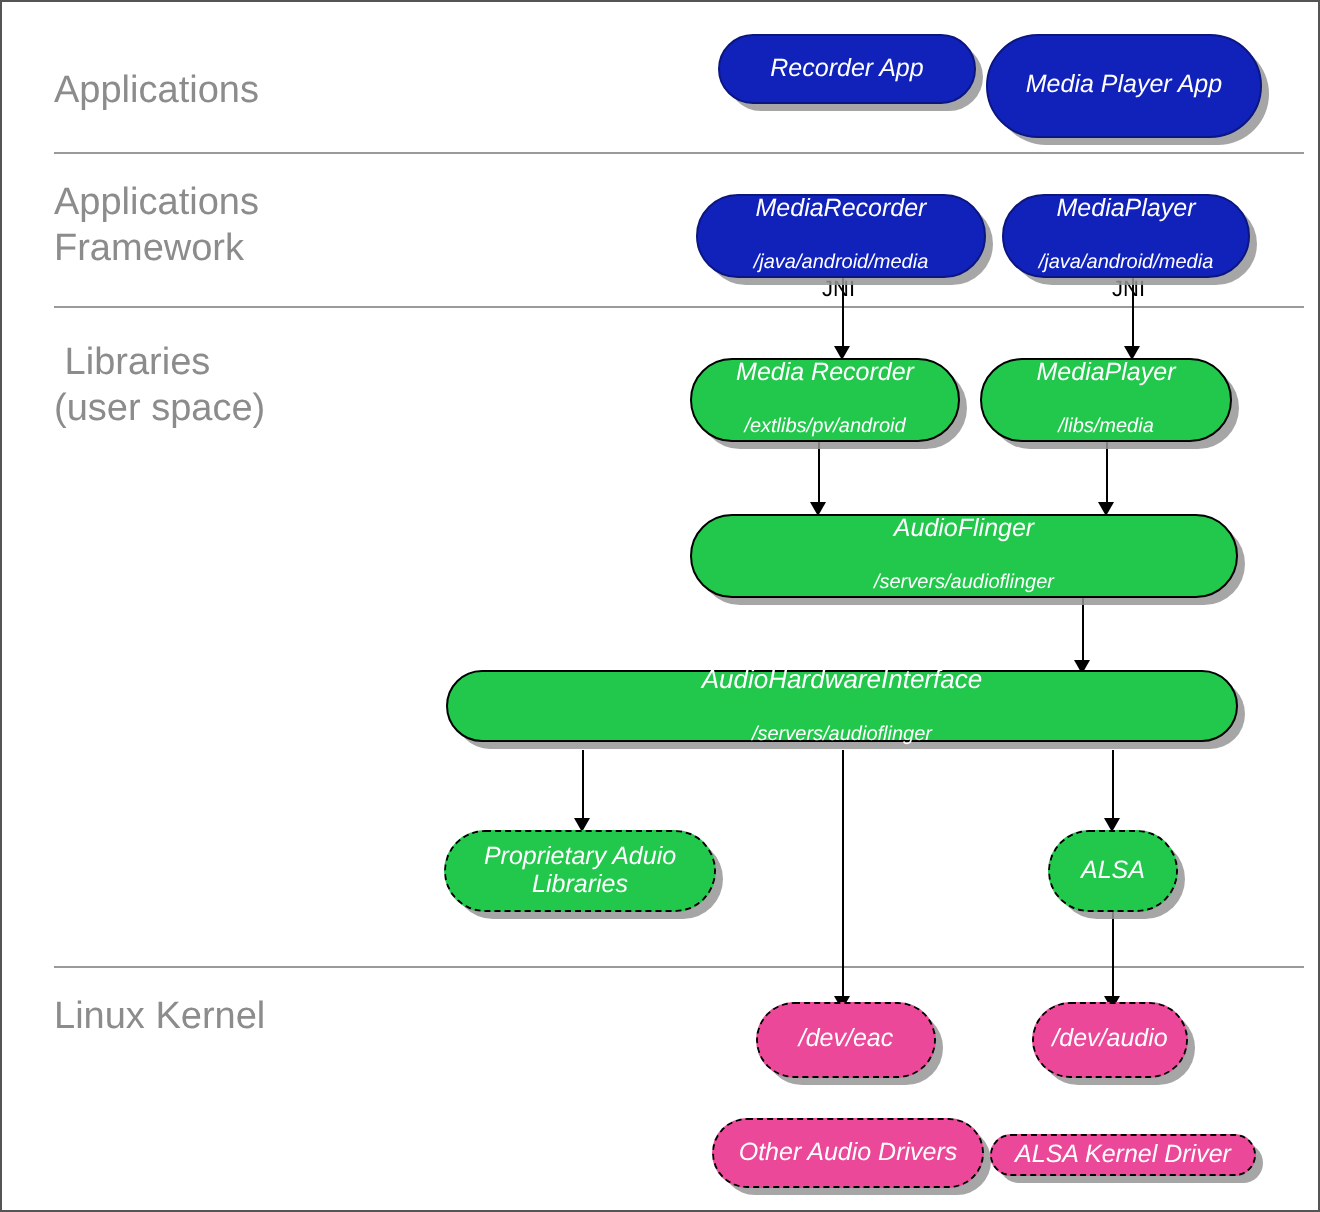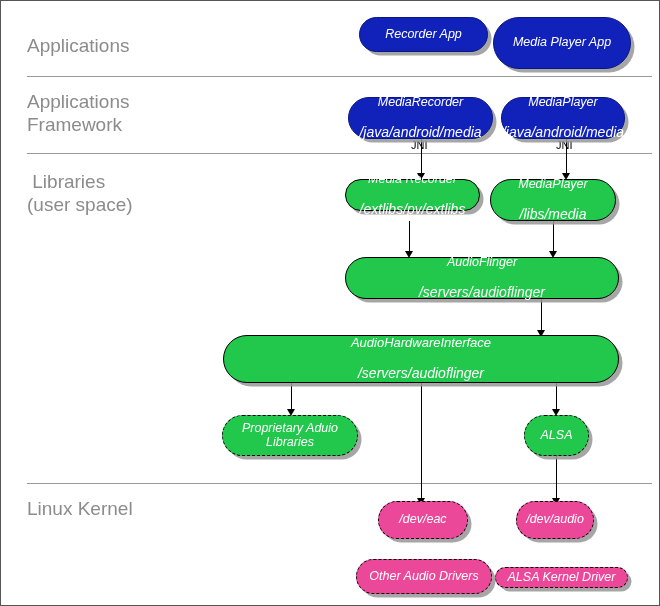--- a/index.html
+++ b/index.html
@@ -67,21 +67,21 @@
     display: flex;
     flex-direction: column;
     align-items: center;
     justify-content: center;
     text-align: center;
     line-height: 1.08;
     box-shadow: 4px 4px 0 -0.5px rgba(150,150,150,0.85);
     font-style: italic;
   }
   .node .t1 { font-size: 12.5px; white-space: nowrap; }
-  .node .t2 { font-size: 14px; white-space: nowrap; margin-top: 16px; }
+  .node .t2 { font-size: 10px; white-space: nowrap; margin-top: 16px; }
 
   .node.blue {
     background: #1122bb;
     border: 1px solid #0b1680;
   }
   .node.green {
     background: #22c84c;
     border: 1.5px solid #000000;
   }
   .node.green.dashed {
@@ -152,36 +152,36 @@
   <div class="node blue" style="left:347px; top:96px; width:145px; height:42px;">
     <span class="t1">MediaRecorder</span>
     <span class="t2">/java/android/media</span>
   </div>
 
   <div class="node blue" style="left:500px; top:96px; width:124px; height:42px;">
     <span class="t1">MediaPlayer</span>
     <span class="t2">/java/android/media</span>
   </div>
 
-  <div class="node green" style="left:344px; top:178px; width:135px; height:32px;">
+  <div class="node green" style="left:344px; top:178px; width:135px; height:42px;">
     <span class="t1">Media Recorder</span>
-    <span class="t2">/extlibs/pv/extlibs</span>
+    <span class="t2">/extlibs/pv/android</span>
   </div>
 
   <div class="node green" style="left:489px; top:178px; width:126px; height:42px;">
     <span class="t1">MediaPlayer</span>
     <span class="t2">/libs/media</span>
   </div>
 
   <div class="node green" style="left:344px; top:256px; width:274px; height:42px;">
     <span class="t1">AudioFlinger</span>
     <span class="t2">/servers/audioflinger</span>
   </div>
 
-  <div class="node green big" style="left:222px; top:334px; width:396px; height:48px;">
+  <div class="node green big" style="left:222px; top:334px; width:396px; height:36px;">
     <span class="t1">AudioHardwareInterface</span>
     <span class="t2">/servers/audioflinger</span>
   </div>
 
   <div class="node green dashed" style="left:221px; top:414px; width:136px; height:41px;">
     <span class="t1">Proprietary Aduio</span>
     <span class="t1">Libraries</span>
   </div>
 
   <div class="node green dashed" style="left:523px; top:414px; width:65px; height:41px;">

